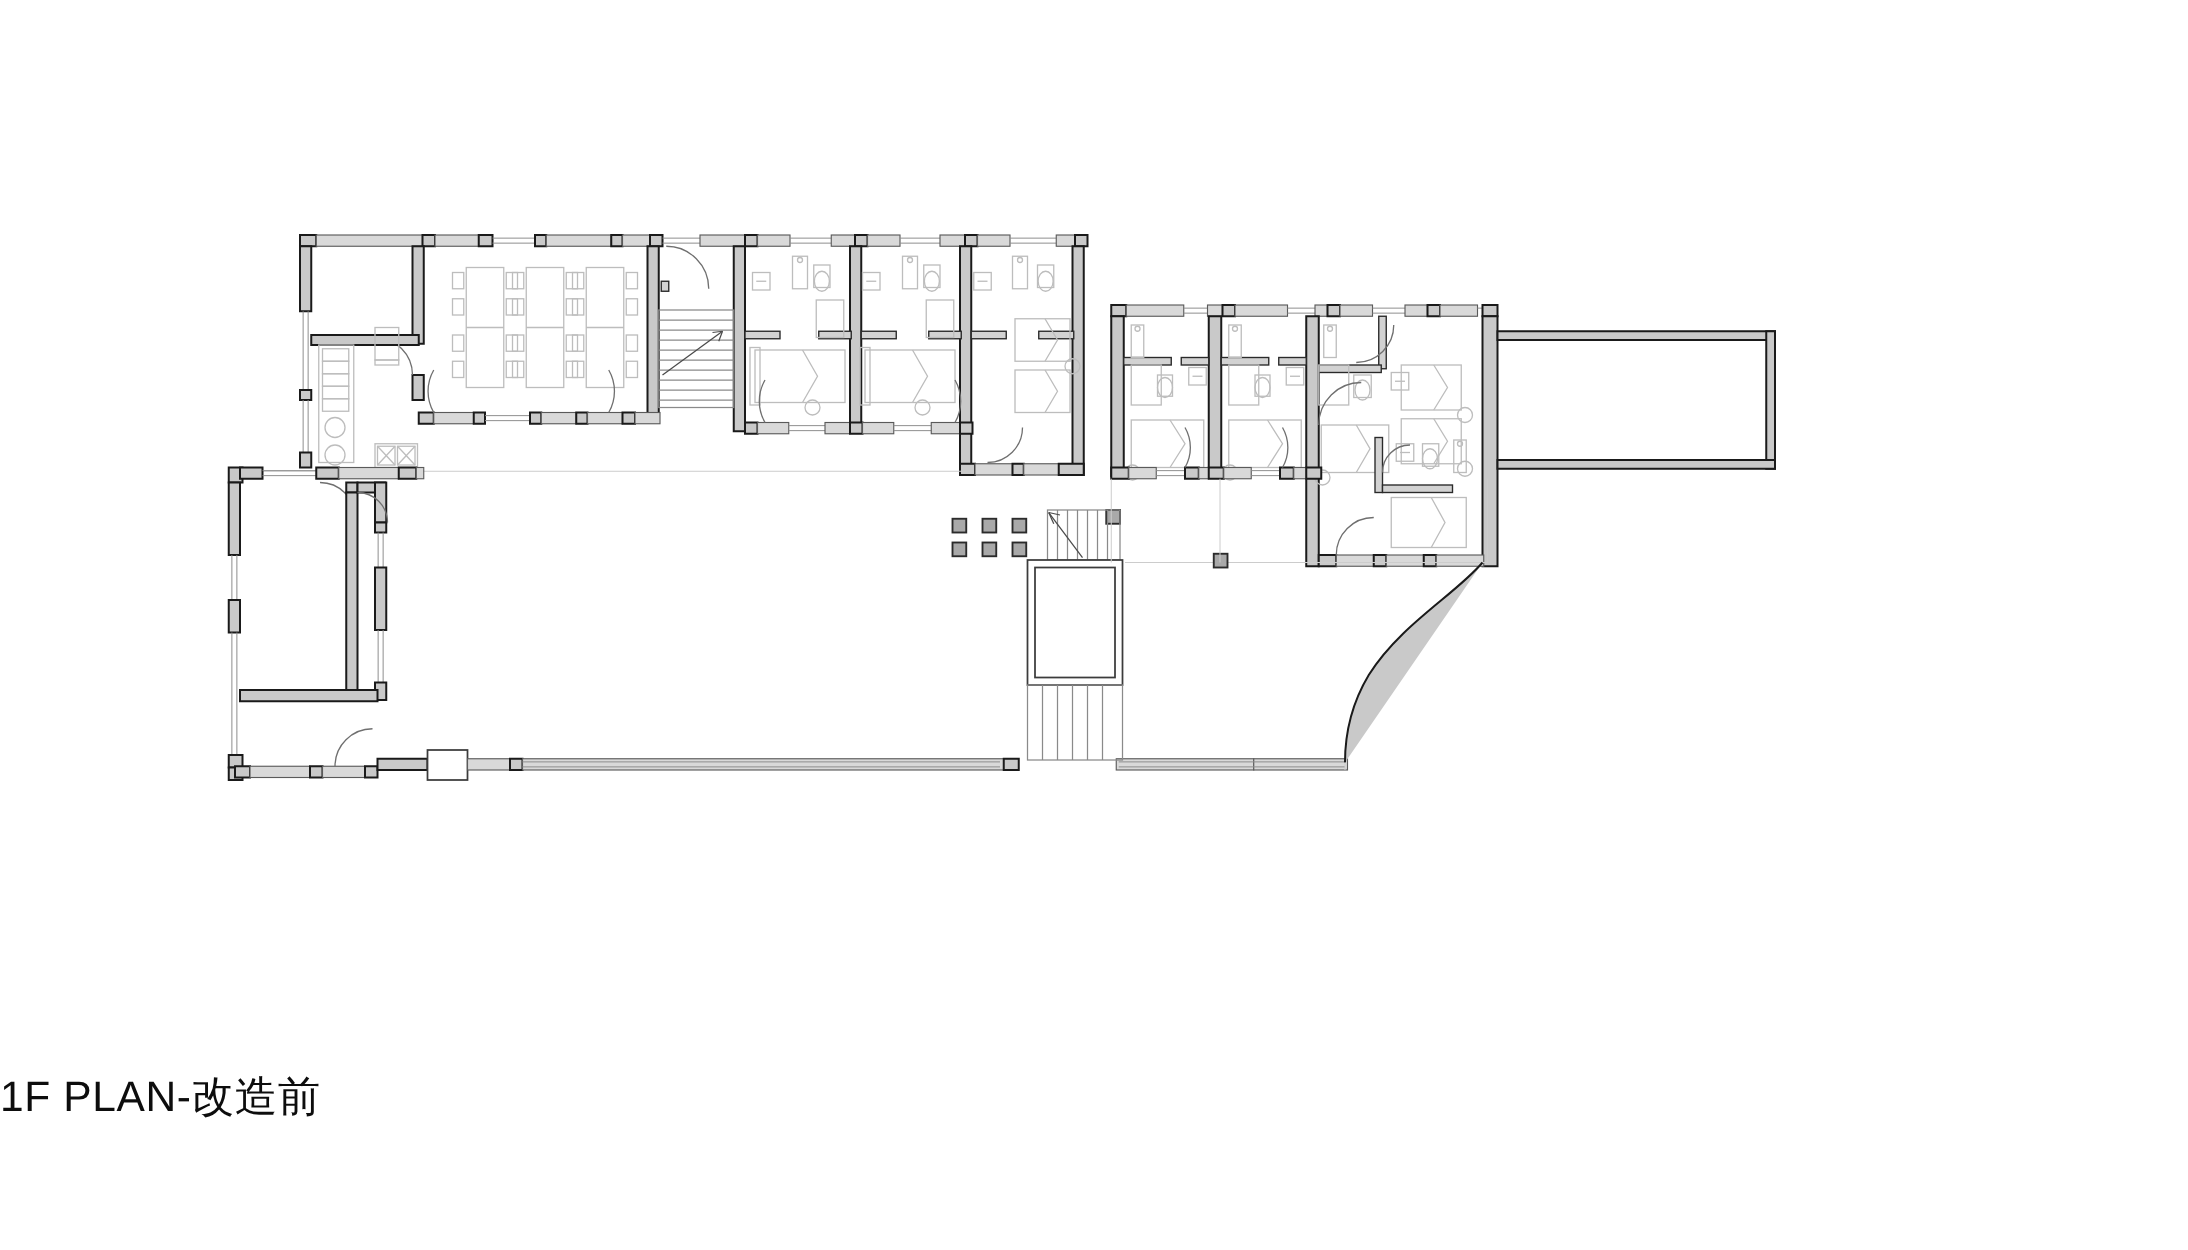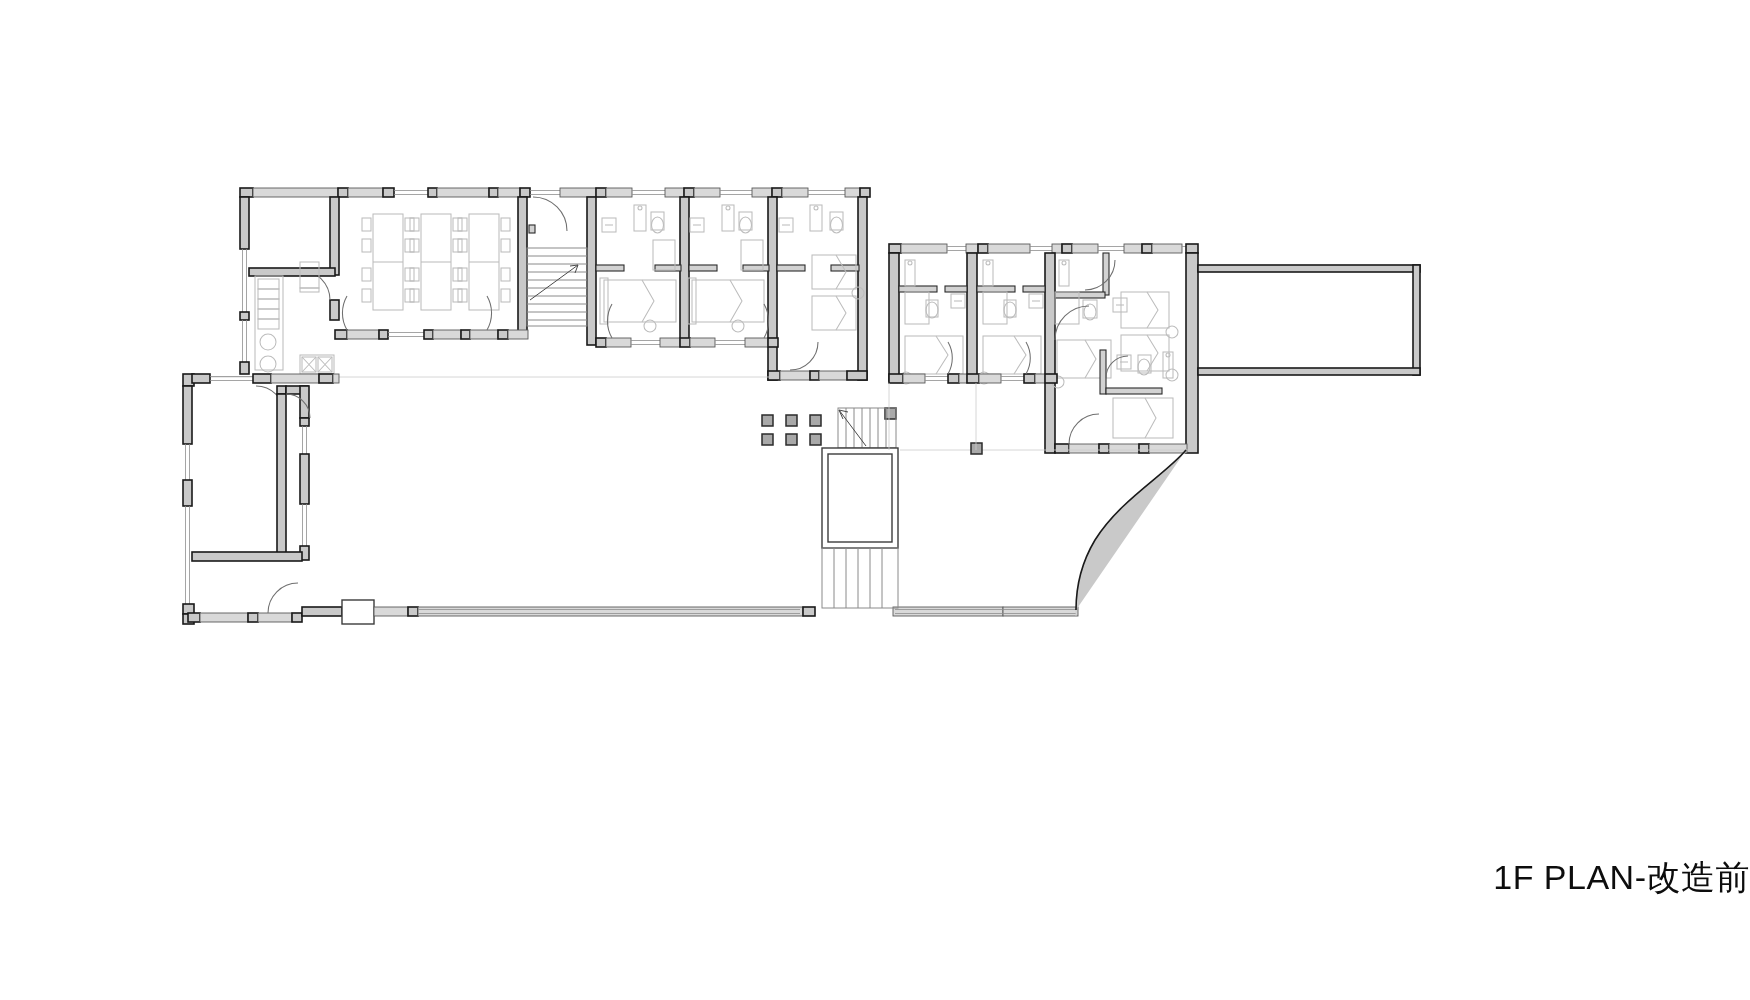--- a/index.html
+++ b/index.html
@@ -23,21 +23,21 @@
     top: 0;
     width: 1750px;
     height: 1000px;
     display: block;
   }
   #caption {
     position: absolute;
     left: 0;
     top: 855px;
     width: 1750px;
-    text-align: right;
+    text-align: left;
     font-size: 34px;
     font-weight: 400;
     letter-spacing: 0.5px;
     color: #0d0d0d;
     font-family: "Liberation Sans", "DejaVu Sans", sans-serif;
     user-select: none;
   }
 </style>
 </head>
 <body>

